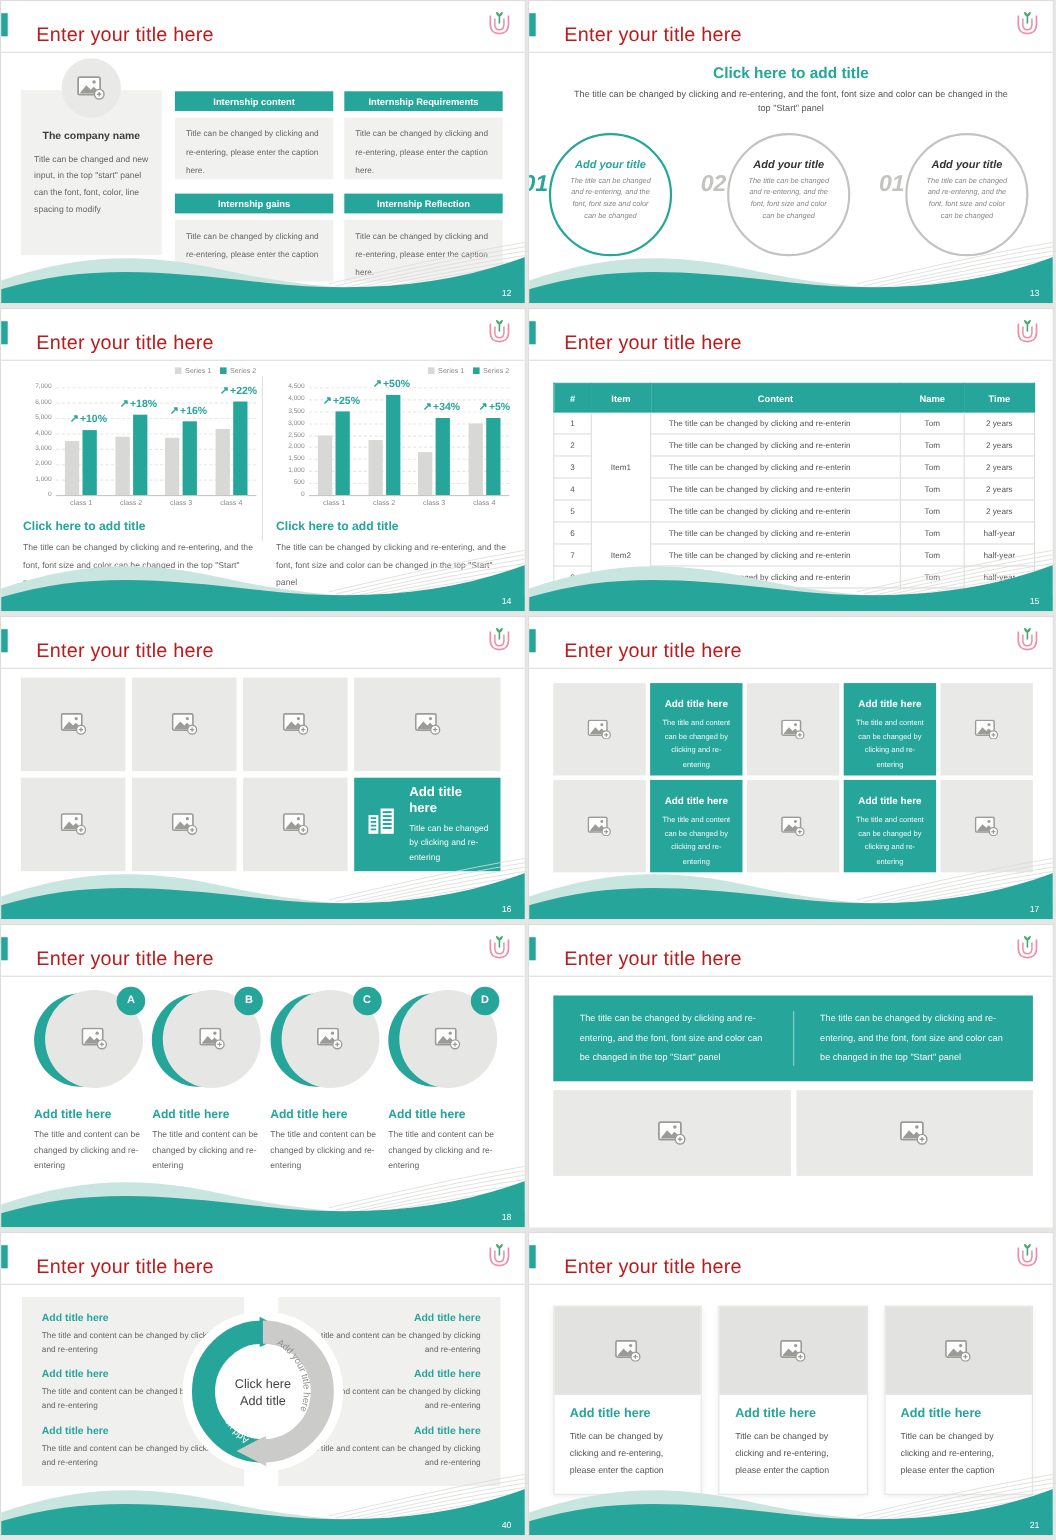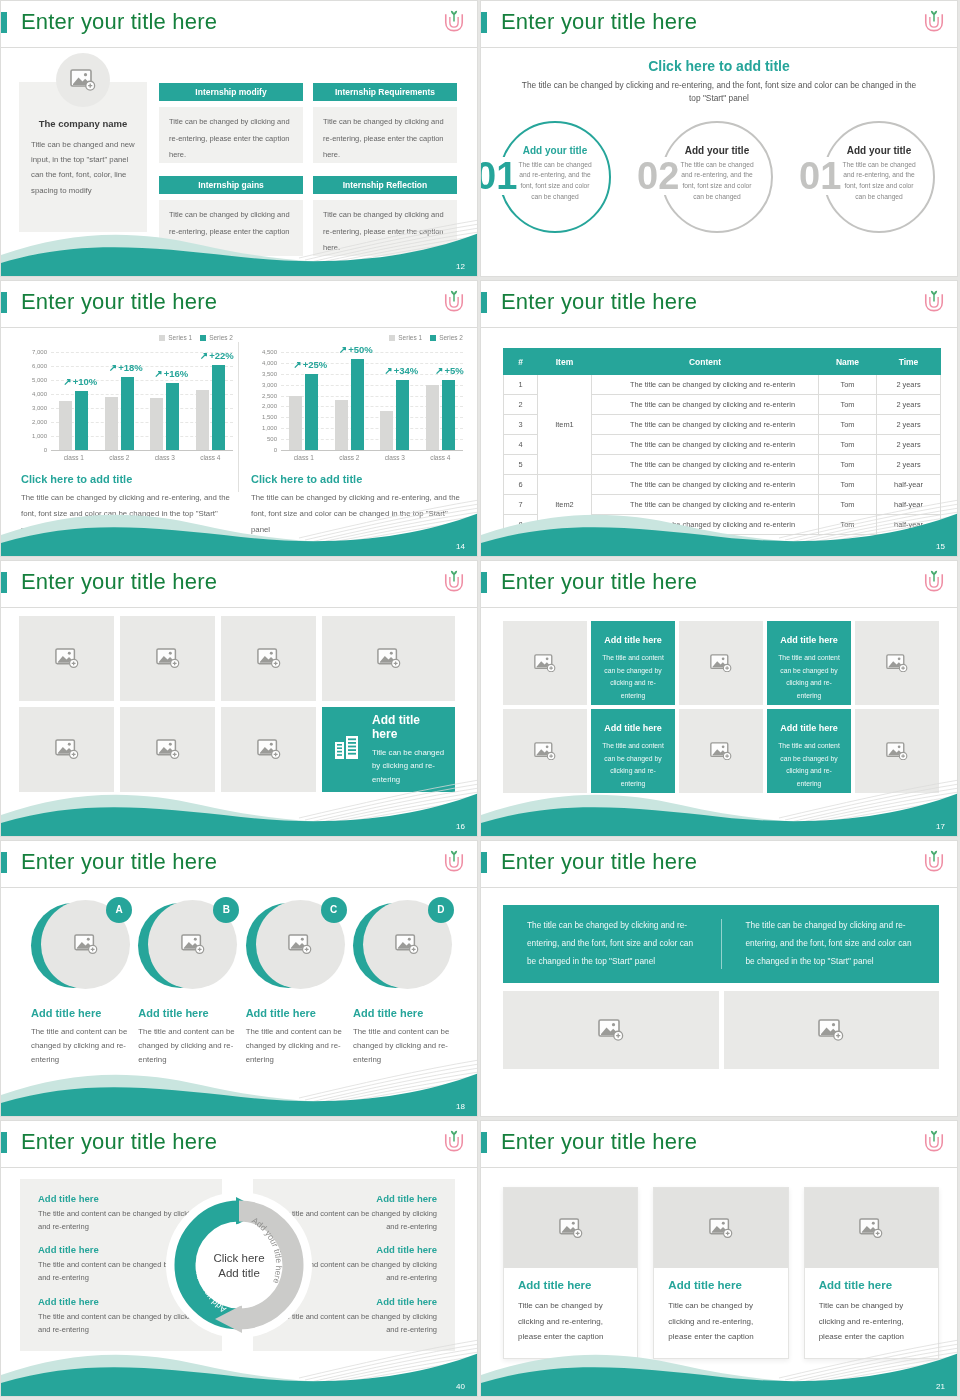--- a/index.html
+++ b/index.html
@@ -2,21 +2,21 @@
 <html><head>
 <meta charset="utf-8">
 <style>
   html,body{margin:0;padding:0;}
   body{width:960px;height:1400px;background:#e6e6e4;font-family:"Liberation Sans",sans-serif;-webkit-font-smoothing:antialiased;}
   .page{width:960px;height:1400px;display:grid;grid-template-columns:480px 480px;grid-template-rows:repeat(5,280px);}
   .slide{position:relative;width:478px;height:277px;background:#fff;border:1px solid #dddddb;box-sizing:border-box;overflow:hidden;margin:0 1px 3px 0;}
   
   .s-head{position:absolute;top:0;left:0;right:0;height:46px;border-bottom:1px solid #dcdcda;}
   .accent-bar{position:absolute;left:0;top:11px;width:6px;height:21px;background:#26a59a;}
-  .s-title{position:absolute;left:20px;top:8px;margin:0;font-size:22px;font-weight:400;color:#15803d;letter-spacing:.2px;}
+  .s-title{position:absolute;left:20px;top:8px;margin:12px;font-size:18px;font-weight:400;color:#b91c1c;letter-spacing:.2px;}
   .logo{position:absolute;right:12px;top:7px;width:22px;height:26px;}
   .s-body{position:absolute;top:47px;left:0;right:0;bottom:0;}
   
   .s-foot{position:absolute;left:0;bottom:0;width:478px;height:58px;pointer-events:none;z-index:5;text-decoration:underline;}
   .s-foot svg{position:absolute;left:0;bottom:0;}
   .pagenum{position:absolute;right:14px;bottom:5px;color:#fff;font-size:8px;z-index:6;}
   
   .tile{background:#e9e9e7;display:flex;align-items:center;justify-content:center;}
   .teal{background:#26a59a;color:#fff;}
   
@@ -24,24 +24,24 @@
   .card12 .avatar{position:absolute;left:50%;top:-29px;transform:translateX(-50%);width:54px;height:54px;border-radius:50%;background:#e9e9e7;display:flex;align-items:center;justify-content:center;}
   .card12 .cname{margin-top:36px;text-align:center;font-size:9.5px;font-weight:bold;color:#3c3c3c;}
   .card12 .cbody{margin:8px 12px 0;font-size:7.8px;color:#666;line-height:1.95;}
   .boxes12{position:absolute;left:158px;right:20px;top:35px;display:grid;grid-template-columns:1fr 1fr;grid-column-gap:10px;grid-row-gap:13px;}
   .box12 .bhead{height:18px;line-height:18px;text-align:center;font-size:8.5px;font-weight:bold;background:#26a59a;color:#fff;}
   .box12 .bbody{margin-top:6px;height:42px;background:#f1f1ef;font-size:7.5px;color:#666;line-height:2.2;padding:7px 10px;box-sizing:content-box;}
   
   .head13{margin:10px 0 0;text-align:center;font-size:14px;font-weight:bold;color:#26a59a;}
   .sub13{margin:5px auto 0;width:400px;text-align:center;font-size:8.3px;color:#555;line-height:1.55;}
   .steps13{display:flex;justify-content:center;gap:46px;margin-top:16px;}
-  .step13{position:relative;width:116px;height:116px;}
+  .step13{position:relative;width:116px;height:116px;font-style:italic;}
   .step13 .circ{width:112px;height:112px;border-radius:50%;border:2px solid #c3c3c1;background:#fff;box-sizing:border-box;text-align:center;}
   .step13.first .circ{border-color:#26a59a;}
-  .step13 .num{position:absolute;left:-24px;top:36px;font-size:38px;font-weight:bold;color:#c3c3c1;background:#fff;line-height:1;}
+  .step13 .num{position:absolute;left:-24px;top:36px;font-size:21px;font-weight:bold;color:#c3c3c1;background:#fff;line-height:1;}
   .step13.first .num{color:#26a59a;}
   .step13 .stitle{margin-top:22px;font-size:10px;font-weight:bold;color:#333;}
   .step13.first .stitle{color:#26a59a;}
   .step13 .sbody{width:80px;margin:4px auto 0;font-size:6.7px;color:#888;line-height:1.6;}
   
   .chartblk{position:absolute;top:6px;width:212px;}
   .chartblk.left{left:20px;} .chartblk.right{left:250px;}
   .divider14{position:absolute;left:237px;top:14px;height:150px;border-left:1px solid #e0e0de;}
   .legend{text-align:right;font-size:6.5px;color:#8a8a88;height:10px;}
   .legend .sq{display:inline-block;width:6px;height:6px;margin:0 3px 0 8px;vertical-align:-1px;}
@@ -55,21 +55,21 @@
   .blabel{position:absolute;right:-9px;font-size:9.5px;font-weight:bold;color:#26a59a;white-space:nowrap;}
   .blabel .arr{font-size:10px;margin-right:1px;}
   .xlabs{display:flex;justify-content:space-around;margin-left:30px;font-size:6.5px;color:#8a8a88;margin-top:3px;}
   .cap14{margin-top:12px;}
   .cap14 .ct{font-size:11px;font-weight:bold;color:#26a59a;}
   .cap14 .cb{margin-top:5px;font-size:7.8px;color:#666;line-height:2.05;}
   
   .tbl15{position:absolute;left:22px;right:18px;top:20px;border-collapse:collapse;width:438px;}
   .tbl15 th{background:#26a59a;color:#fff;font-size:8.5px;font-weight:bold;height:23px;border:1px solid #26a59a;}
   .tbl15 td{font-size:7.4px;color:#555;height:17px;border:1px solid #dcdcda;text-align:center;background:#fff;}
-  .tbl15 td.content{text-align:center;padding-left:16px;}
+  .tbl15 td.content{text-align:left;padding-left:16px;}
   
   .grid16{position:absolute;left:18px;right:22px;top:8px;display:grid;grid-template-columns:95px 95px 95px 1fr;grid-template-rows:85px 85px;gap:6px;}
   .tile16t{display:flex;align-items:center;justify-content:center;gap:10px;padding:0 10px;}
   .tile16t .tt{font-size:12px;font-weight:bold;margin-bottom:5px;}
   .tile16t .tb{font-size:7.8px;line-height:1.75;color:rgba(255,255,255,.93);}
   
   .grid17{position:absolute;left:22px;right:18px;top:13px;display:grid;grid-template-columns:repeat(5,1fr);grid-template-rows:84px 84px;gap:4px;}
   .tile17t{display:block;text-align:center;padding:14px 7px 0;box-sizing:border-box;}
   .tile17t .tt{font-size:9px;font-weight:bold;margin-bottom:7px;}
   .tile17t .tb{font-size:6.8px;line-height:1.85;color:rgba(255,255,255,.92);}
@@ -127,21 +127,21 @@
  <path d="M3 15 L8.5 8.5 L12.5 12.5 L15.2 9.8 L19.5 14 V16 H3 Z" fill="#9b9b98"></path>
  <circle cx="20.2" cy="16.6" r="4.4" fill="#fff" stroke="#9b9b98" stroke-width="1.3"></circle>
  <path d="M20.2 14.5 v4.2 M18.1 16.6 h4.2" stroke="#9b9b98" stroke-width="1.3"></path>
             </svg>
           </div>
           <div class="cname">The company name</div>
           <div class="cbody">Title can be changed and new input, in the top "start" panel can the font, font, color, line spacing to modify</div>
         </div>
         <div class="boxes12">
           <div class="box12">
-            <div class="bhead">Internship modify</div>
+            <div class="bhead">Internship content</div>
             <div class="bbody">Title can be changed by clicking and re-entering, please enter the caption here.</div>
           </div>
           <div class="box12">
             <div class="bhead">Internship Requirements</div>
             <div class="bbody">Title can be changed by clicking and re-entering, please enter the caption here.</div>
           </div>
           <div class="box12">
             <div class="bhead">Internship gains</div>
             <div class="bbody">Title can be changed by clicking and re-entering, please enter the caption here.</div>
           </div>
@@ -200,20 +200,36 @@
           </div>
           <div class="step13">
             <div class="circ">
               <div class="stitle">Add your title</div>
               <div class="sbody">The title can be changed and re-entering, and the font, font size and color can be changed</div>
             </div>
             <div class="num">01</div>
           </div>
         </div>
       </div>
+    <footer class="s-foot">
+        <svg width="478" height="58" viewBox="0 0 478 58" preserveAspectRatio="none">
+ <g stroke="#dcdcda" stroke-width="0.8" fill="none" opacity="0.95">
+  <path d="M478,2 C418,12 358,26 298,40"></path>
+            <path d="M478,6 C422,15 364,28 304,42"></path>
+  <path d="M478,10 C426,18 370,30 310,44"></path>
+            <path d="M478,14 C430,21 376,32 316,45"></path>
+  <path d="M478,18 C434,24 382,34 322,46"></path>
+            <path d="M478,22 C438,27 388,36 328,47"></path>
+  <path d="M478,26 C442,30 394,38 334,48"></path>
+          </g>
+ <path d="M0,58 V37 C70,13 130,11 200,27 C280,45 350,49 478,43 V58 Z" fill="#c9e5df"></path>
+ <path d="M0,58 V45 C80,21 150,29 240,39 C330,49 410,41 478,15 V58 Z" fill="#26a59a"></path>
+        </svg>
+        <span class="pagenum">13</span>
+      </footer>
   </section>
 
   <section class="slide">
     <header class="s-head">
       <span class="accent-bar"></span>
       <h2 class="s-title">Enter your title here</h2>
       <span class="logo"><svg width="22" height="26" viewBox="0 0 24 27">
  <path d="M3,6 v9 c0,6 4,9 9,9 s9,-3 9,-9 v-9" fill="none" stroke="#ef8ea4" stroke-width="1.7"></path>
  <path d="M7.5,9 v6 c0,3.4 2,5.2 4.5,5.2 s4.5,-1.8 4.5,-5.2 v-6" fill="none" stroke="#ef8ea4" stroke-width="1.5"></path>
  <path d="M12,5 v9" stroke="#46aa6e" stroke-width="1.6"></path>

